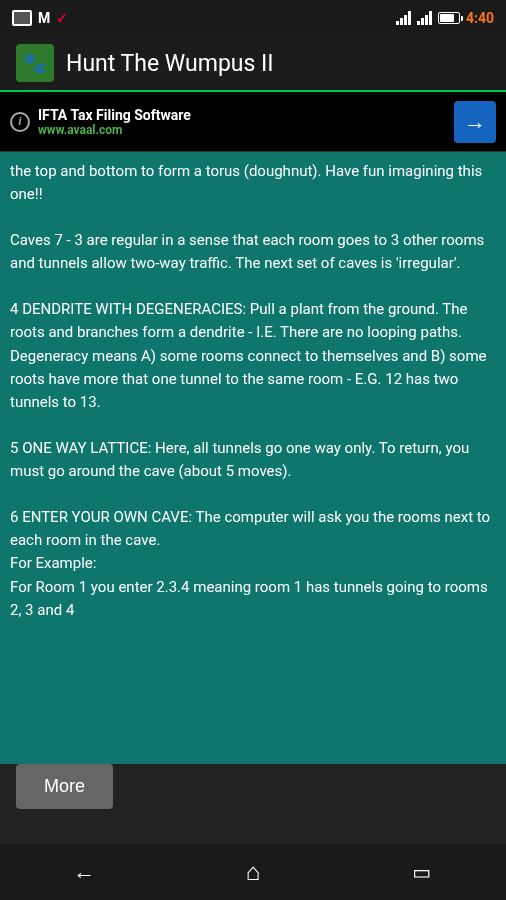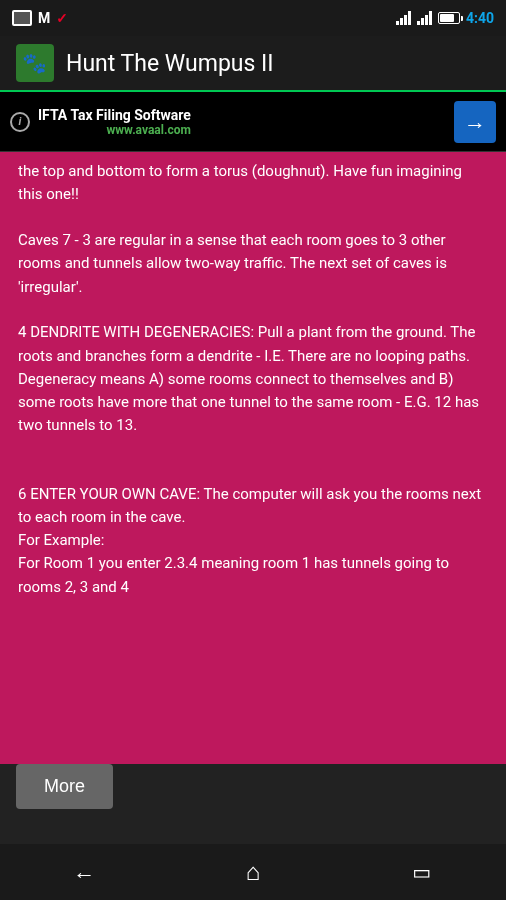--- a/index.html
+++ b/index.html
@@ -114,38 +114,38 @@
       align-items: center;
       gap: 8px;
     }
     .ad-info-icon {
       width: 20px; height: 20px;
       border: 2px solid #aaa;
       border-radius: 50%;
       display: flex; align-items: center; justify-content: center;
       color: #aaa; font-size: 11px; font-style: italic; font-weight: bold;
     }
-    .ad-text-block { display: flex; flex-direction: column; text-align: right; }
+    .ad-text-block { display: flex; flex-direction: column; }
     .ad-title { color: white; font-size: 14px; font-weight: bold; }
     .ad-url { color: #4caf50; font-size: 12px; font-weight: bold; }
     .ad-arrow {
       width: 42px; height: 42px;
       background: #1565c0;
       border-radius: 4px;
       display: flex; align-items: center; justify-content: center;
       color: white; font-size: 22px;
     }
 
     
     #main-content {
       width: 100%;
       height: calc(900px - 36px - 56px - 60px - 80px - 56px);
       overflow: hidden;
-      padding: 8px 18px;
-      background: #be185d;
+      padding: 8px 10px;
+      background: #0f766e;
       color: white;
       font-size: 15px;
       line-height: 1.5;
     }
 
     
     #button-area {
       width: 100%;
       height: 80px;
       background: #222;
@@ -210,21 +210,21 @@
     </div>
     <div class="signal-icon">
       <div class="signal-bar" style="height:4px;"></div>
       <div class="signal-bar" style="height:7px;"></div>
       <div class="signal-bar" style="height:10px;"></div>
       <div class="signal-bar" style="height:14px;"></div>
     </div>
     <div class="battery-icon">
       <div class="battery-fill"></div>
     </div>
-    <span style="color:#0ea5e9;font-size:14px;font-weight:bold;">4:40</span>
+    <span style="color:#f97316;font-size:14px;font-weight:bold;">4:40</span>
   </div>
 </div>
 
 <div id="app-bar">
   <div class="app-icon">
     <span class="app-icon-inner">🐾</span>
   </div>
   <span class="app-title">Hunt The Wumpus II</span>
 </div>
 
@@ -243,20 +243,21 @@
   </div>
 </div>
 
 <div id="main-content">
   <p class="content-text">the top and bottom to form a torus (doughnut). Have fun imagining this one!!</p>
   <br>
   <p class="content-text">Caves 7 - 3 are regular in a sense that each room goes to 3 other rooms and tunnels allow two-way traffic.  The next set of caves is 'irregular'.</p>
   <br>
   <p class="content-text">  4  DENDRITE WITH DEGENERACIES:  Pull a plant from the ground.  The roots and branches form a dendrite - I.E. There are no looping paths.  Degeneracy means A) some rooms connect to themselves and B) some roots have more that one tunnel to the same room - E.G. 12 has two tunnels to 13.</p>
   <br>
+  <p class="content-text">  5  ONE WAY LATTICE:  Here, all tunnels go one way only. To return, you must go around the cave (about 5 moves).</p>
   <br>
   <p class="content-text">  6  ENTER YOUR OWN CAVE:  The computer will ask you the rooms next to each room in the cave.<br>  For Example:<br>For Room 1 you enter 2.3.4 meaning room 1 has tunnels going to rooms 2, 3 and 4</p>
   <br>
 </div>
 
 <div id="button-area">
   <button class="more-button">More</button>
 </div>
 
 <div id="nav-bar">

